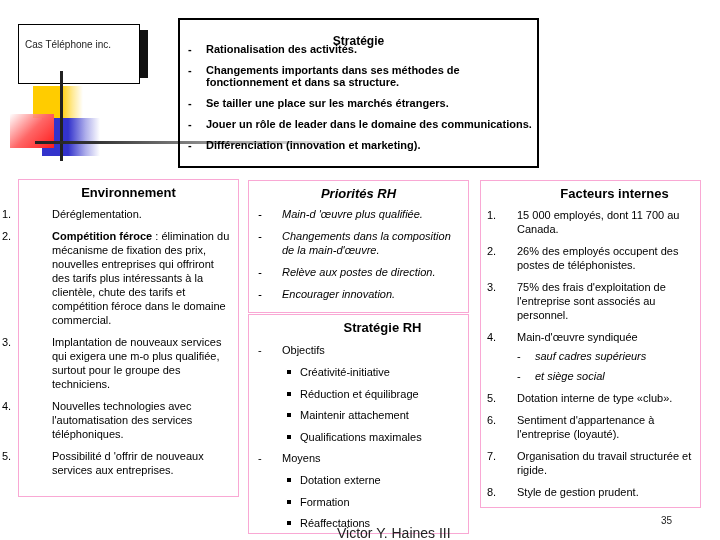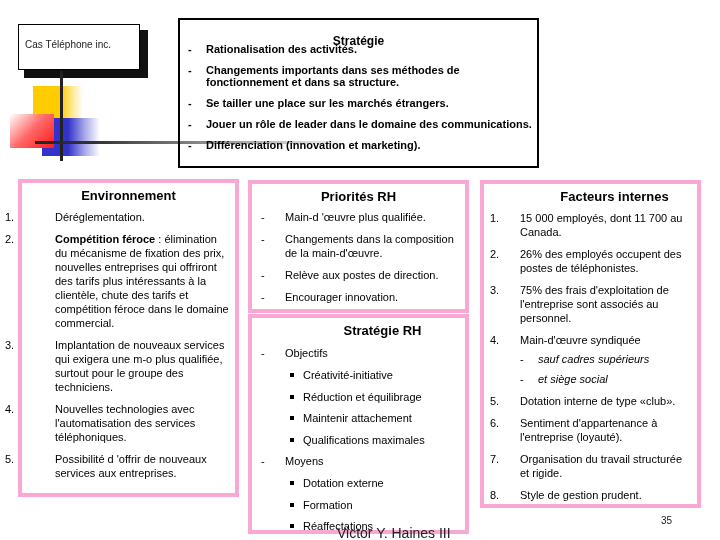--- a/index.html
+++ b/index.html
@@ -17,34 +17,34 @@
   .sq-blue { left: 42px; top: 118px; width: 58px; height: 38px;
     background: linear-gradient(to right, #3333cc 0%, #3333cc 45%, rgba(51,51,204,0.4) 75%, rgba(255,255,255,0) 100%); }
   .sq-red { left: 10px; top: 114px; width: 44px; height: 34px;
     background: linear-gradient(135deg, rgba(255,255,255,0.6) 0%, #ff6666 50%, #ff1a1a 100%); }
   .vline { left: 60px; top: 71px; width: 3px; height: 90px; background: #222; }
   .hline { left: 35px; top: 141px; width: 300px; height: 3px;
     background: linear-gradient(to right, #222 0%, #333 20%, #888 55%, rgba(200,200,200,0.3) 100%); }
 
   
   .title-shadow { left: 24px; top: 30px; width: 124px; height: 48px; background: #111; }
-  .title-box { left: 18px; top: 24px; width: 122px; height: 46px; background: #fff; border: 1px solid #000; box-sizing: border-box;
+  .title-box { left: 18px; top: 24px; width: 122px; height: 60px; background: #fff; border: 1px solid #000; box-sizing: border-box;
     font-size: 10px; padding: 14px 0 0 6px; color: #222; }
 
   
   .strat-box { left: 178px; top: 18px; width: 361px; height: 150px; border: 2px solid #000; box-sizing: border-box; background: transparent; }
   .strat-title { position: absolute; left: 0; right: 0; top: 14px; text-align: center; font-weight: bold; font-size: 12px; }
   .strat-list { position: absolute; left: 6px; top: 23px; right: 4px; margin: 0; padding: 0; list-style: none; font-size: 11px; font-weight: bold; }
   .strat-list li { position: relative; padding-left: 20px; line-height: 12px; margin-bottom: 9px; }
   .strat-list li .bullet { position: absolute; left: 2px; top: 0; }
 
   
-  .col-box { border: 4px solid #f9a8d4; box-sizing: border-box; background: #fff; }
+  .col-box { border: 1px solid #f9a8d4; box-sizing: border-box; background: #fff; }
   .env-box { left: 18px; top: 179px; width: 221px; height: 318px; }
-  .prio-box { left: 248px; top: 180px; width: 221px; height: 133px; }
+  .prio-box { left: 248px; top: 180px; width: 221px; height: 133px; font-style: italic; }
   .srh-box { left: 248px; top: 314px; width: 221px; height: 220px; padding-left: 48px; }
   .fac-box { left: 480px; top: 180px; width: 221px; height: 328px; padding-left: 48px; }
 
   .col-title { text-align: center; font-weight: bold; font-size: 13px; margin-top: 5px; height: 18px; }
 
   .num-list { list-style: none; margin: 0; padding: 0; font-size: 11px; }
   .num-list li { position: relative; line-height: 14px; margin-bottom: 8px; }
   .num-list .n { position: absolute; left: 0; }
 
   .env-list { position: absolute; left: -17px; top: 27px; right: 4px; }

